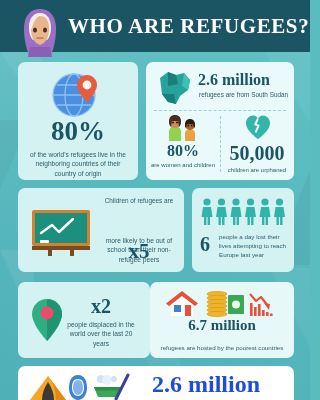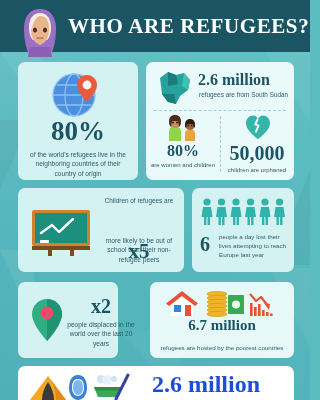--- a/index.html
+++ b/index.html
@@ -115,21 +115,21 @@
   #card-school .num { position: absolute; left: 82px; top: 21px; width: 78px; text-align: center; font-size: 21px; margin-top: 32px; }
   #card-school .cap { position: absolute; left: 82px; top: 48px; width: 78px; }
 
   
   #card-people { left: 192px; top: 188px; width: 102px; height: 84px; }
   .people-row { position: absolute; left: 9px; top: 10px; width: 86px; height: 28px; }
   #card-people .num { position: absolute; left: 8px; top: 46px; font-size: 20px; }
   #card-people .txt { position: absolute; left: 27px; top: 45px; width: 70px; font-size: 6.2px; line-height: 1.45; color: #2c5d6b; }
 
   
-  #card-pin { left: 18px; top: 282px; width: 100px; height: 76px; }
+  #card-pin { left: 18px; top: 282px; width: 132px; height: 76px; }
   .pin-ill { position: absolute; left: 12px; top: 16px; width: 34px; height: 44px; }
   #card-pin .num { position: absolute; left: 52px; top: 14px; width: 62px; text-align: center; font-size: 20px; }
   #card-pin .cap { position: absolute; left: 48px; top: 38px; width: 70px; }
 
   
   #card-host { left: 150px; top: 282px; width: 144px; height: 76px; }
   .host-icons { position: absolute; left: 16px; top: 8px; width: 112px; height: 28px; }
   #card-host .num { position: absolute; left: 0; top: 36px; width: 144px; text-align: center; font-size: 15px; }
   #card-host .cap { position: absolute; left: 4px; top: 62px; width: 136px; font-size: 6.2px; }
 

